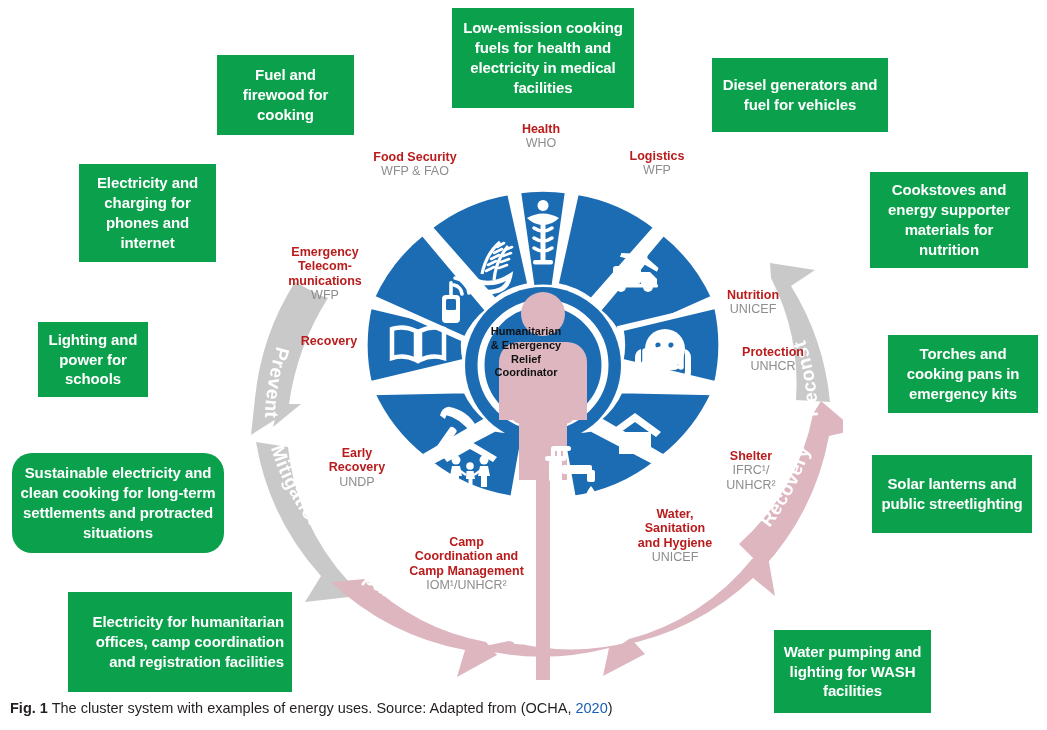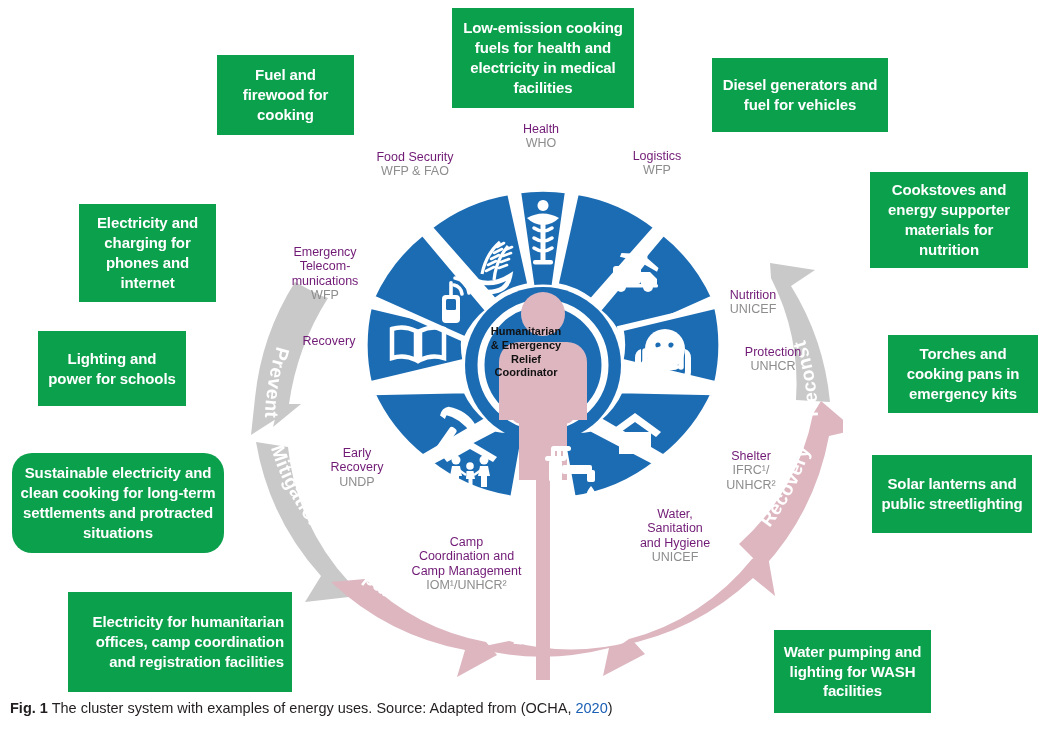--- a/index.html
+++ b/index.html
@@ -36,22 +36,22 @@
   #wheel-svg{display:block;}
   
   .clabel{
     position:absolute;
     text-align:center;
     line-height:1.15;
     width:150px;
   }
   .clabel .cname{
     display:block;
-    color:#701a75;
-    font-weight:normal;
+    color:#b91c1c;
+    font-weight:bold;
     font-size:12.5px;
   }
   .clabel .corg{
     display:block;
     color:#8d8d8d;
     font-weight:normal;
     font-size:12.5px;
   }
   
   #caption{
@@ -78,25 +78,25 @@
 <body>
 
 <div id="figure">
 
   <div class="gbox" style="left:217px;top:55px;width:137px;height:80px;">Fuel and firewood for cooking</div>
 
   <div class="gbox" style="left:452px;top:8px;width:182px;height:100px;">Low-emission cooking fuels for health and electricity in medical facilities</div>
 
   <div class="gbox" style="left:712px;top:58px;width:176px;height:74px;">Diesel generators and fuel for vehicles</div>
 
-  <div class="gbox" style="left:79px;top:164px;width:137px;height:98px;margin-top:40px;">Electricity and charging for phones and internet</div>
+  <div class="gbox" style="left:79px;top:164px;width:137px;height:98px;">Electricity and charging for phones and internet</div>
 
   <div class="gbox" style="left:870px;top:172px;width:158px;height:96px;">Cookstoves and energy supporter materials for nutrition</div>
 
-  <div class="gbox" style="left:38px;top:322px;width:148px;height:75px;margin-top:9px;">Lighting and power for schools</div>
+  <div class="gbox" style="left:38px;top:322px;width:110px;height:75px;">Lighting and power for schools</div>
 
   <div class="gbox" style="left:888px;top:320px;width:150px;height:78px;margin-top:15px;">Torches and cooking pans in emergency kits</div>
 
   <div class="gbox" style="left:12px;top:453px;width:212px;height:100px;border-radius:20px;">Sustainable electricity and clean cooking for long-term settlements and protracted situations</div>
 
   <div class="gbox" style="left:872px;top:455px;width:160px;height:78px;">Solar lanterns and public streetlighting</div>
 
   <div class="gbox" style="left:68px;top:592px;width:224px;height:100px;text-align:right;">Electricity for humanitarian offices, camp coordination and registration facilities</div>
 
   <div class="gbox" style="left:774px;top:630px;width:157px;height:83px;">Water pumping and lighting for WASH facilities</div>

